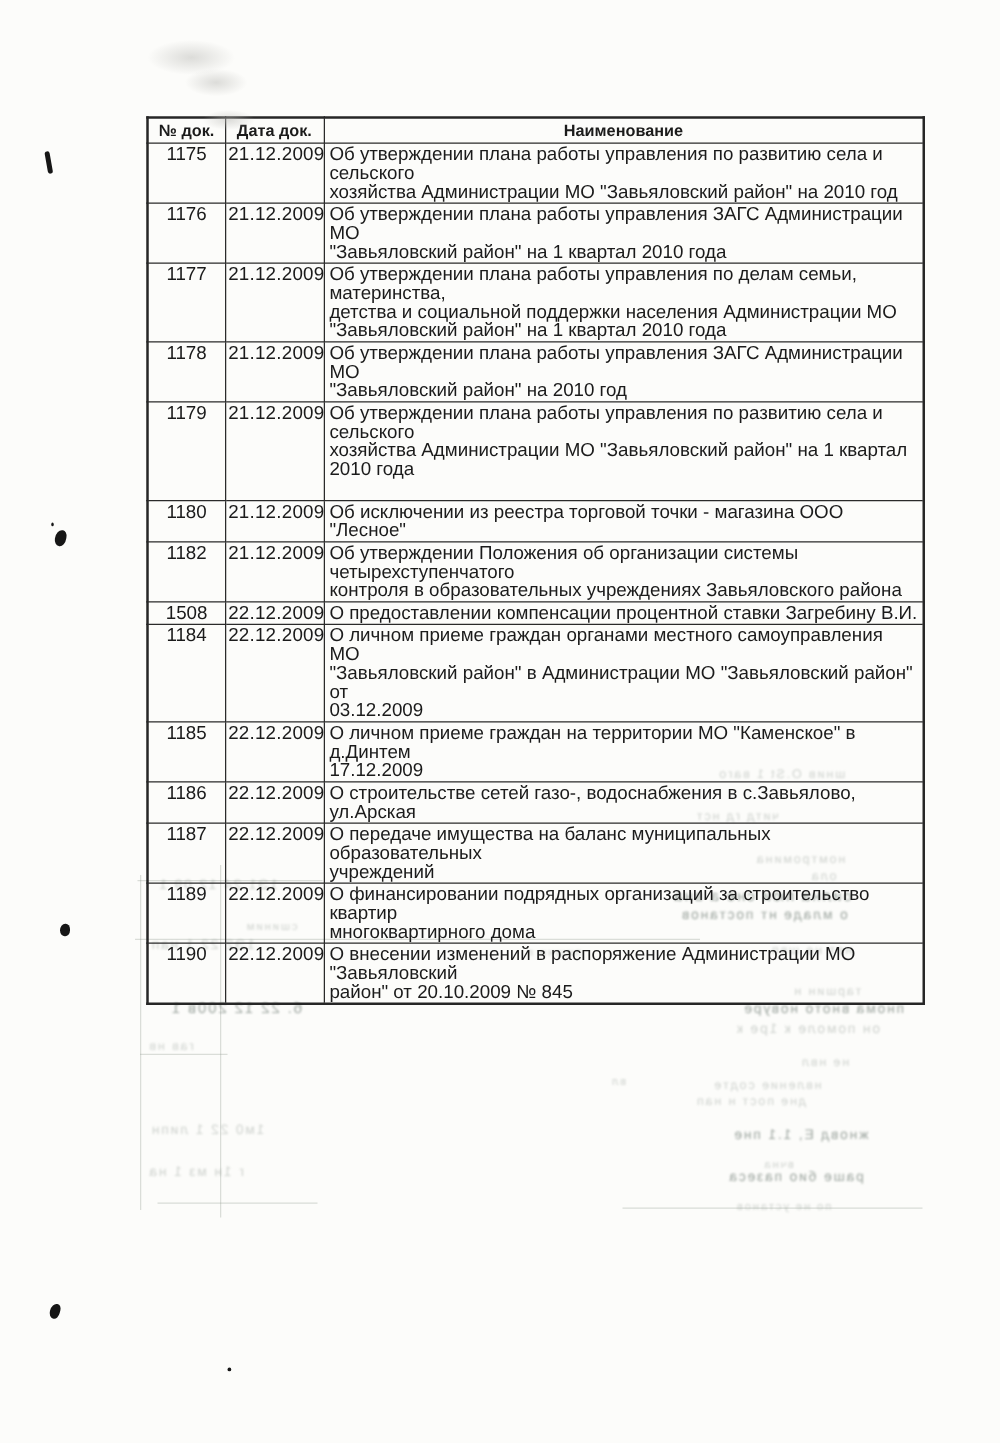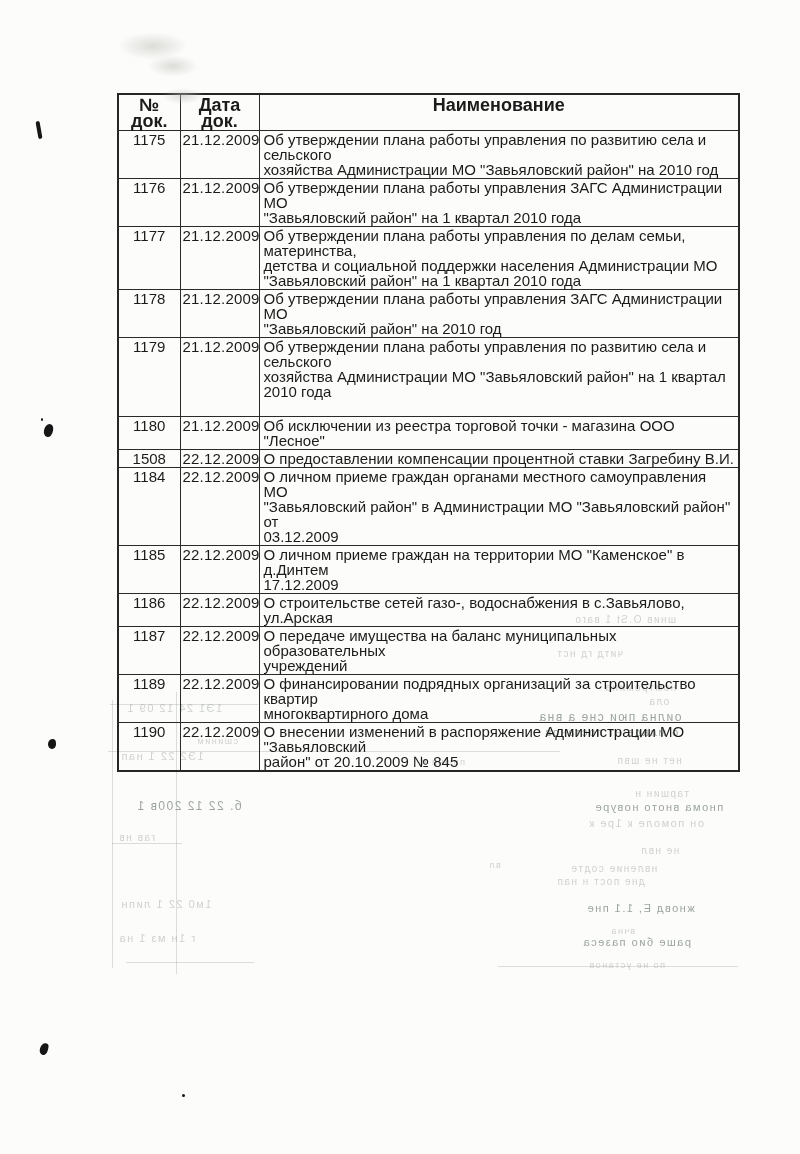--- a/index.html
+++ b/index.html
@@ -19,21 +19,21 @@
   }
   col.c-num{width:62px;}
   col.c-date{width:79px;}
   col.c-name{width:480px;}
   .registry th,.registry td{
     border:1px solid #2a2a2a;
     vertical-align:top;
     color:#1b1b1b;
   }
   .registry th{
-    font-size:18px;font-weight:bold;line-height:16px;
+    font-size:13px;font-weight:bold;line-height:16px;
     padding:2px 1px 1px;text-align:center;
   }
   .registry td{
     font-size:15px;line-height:15px;padding:1px 2px;
   }
   td.num{text-align:center;}
   td.date{text-align:center;letter-spacing:.2px;}
   td.name{padding:1px 4px;white-space:pre-wrap;}
   tr.spacer td{padding-bottom:17px;}
 
@@ -140,20 +140,26 @@
           <td class="date">21.12.2009</td>
           <td class="name">Об утверждении плана работы управления по развитию села и сельского
 хозяйства Администрации МО "Завьяловский район" на 1 квартал 2010 года</td>
         </tr>
         <tr>
           <td class="num">1180</td>
           <td class="date">21.12.2009</td>
           <td class="name">Об исключении из реестра торговой точки - магазина ООО "Лесное"</td>
         </tr>
         <tr>
+          <td class="num">1182</td>
+          <td class="date">21.12.2009</td>
+          <td class="name">Об утверждении Положения об организации системы четырехступенчатого
+контроля в образовательных учреждениях Завьяловского района</td>
+        </tr>
+        <tr>
           <td class="num">1508</td>
           <td class="date">22.12.2009</td>
           <td class="name">О предоставлении компенсации процентной ставки Загребину В.И.</td>
         </tr>
         <tr>
           <td class="num">1184</td>
           <td class="date">22.12.2009</td>
           <td class="name">О личном приеме граждан органами местного самоуправления МО
 "Завьяловский район" в Администрации МО "Завьяловский район" от
 03.12.2009</td>

